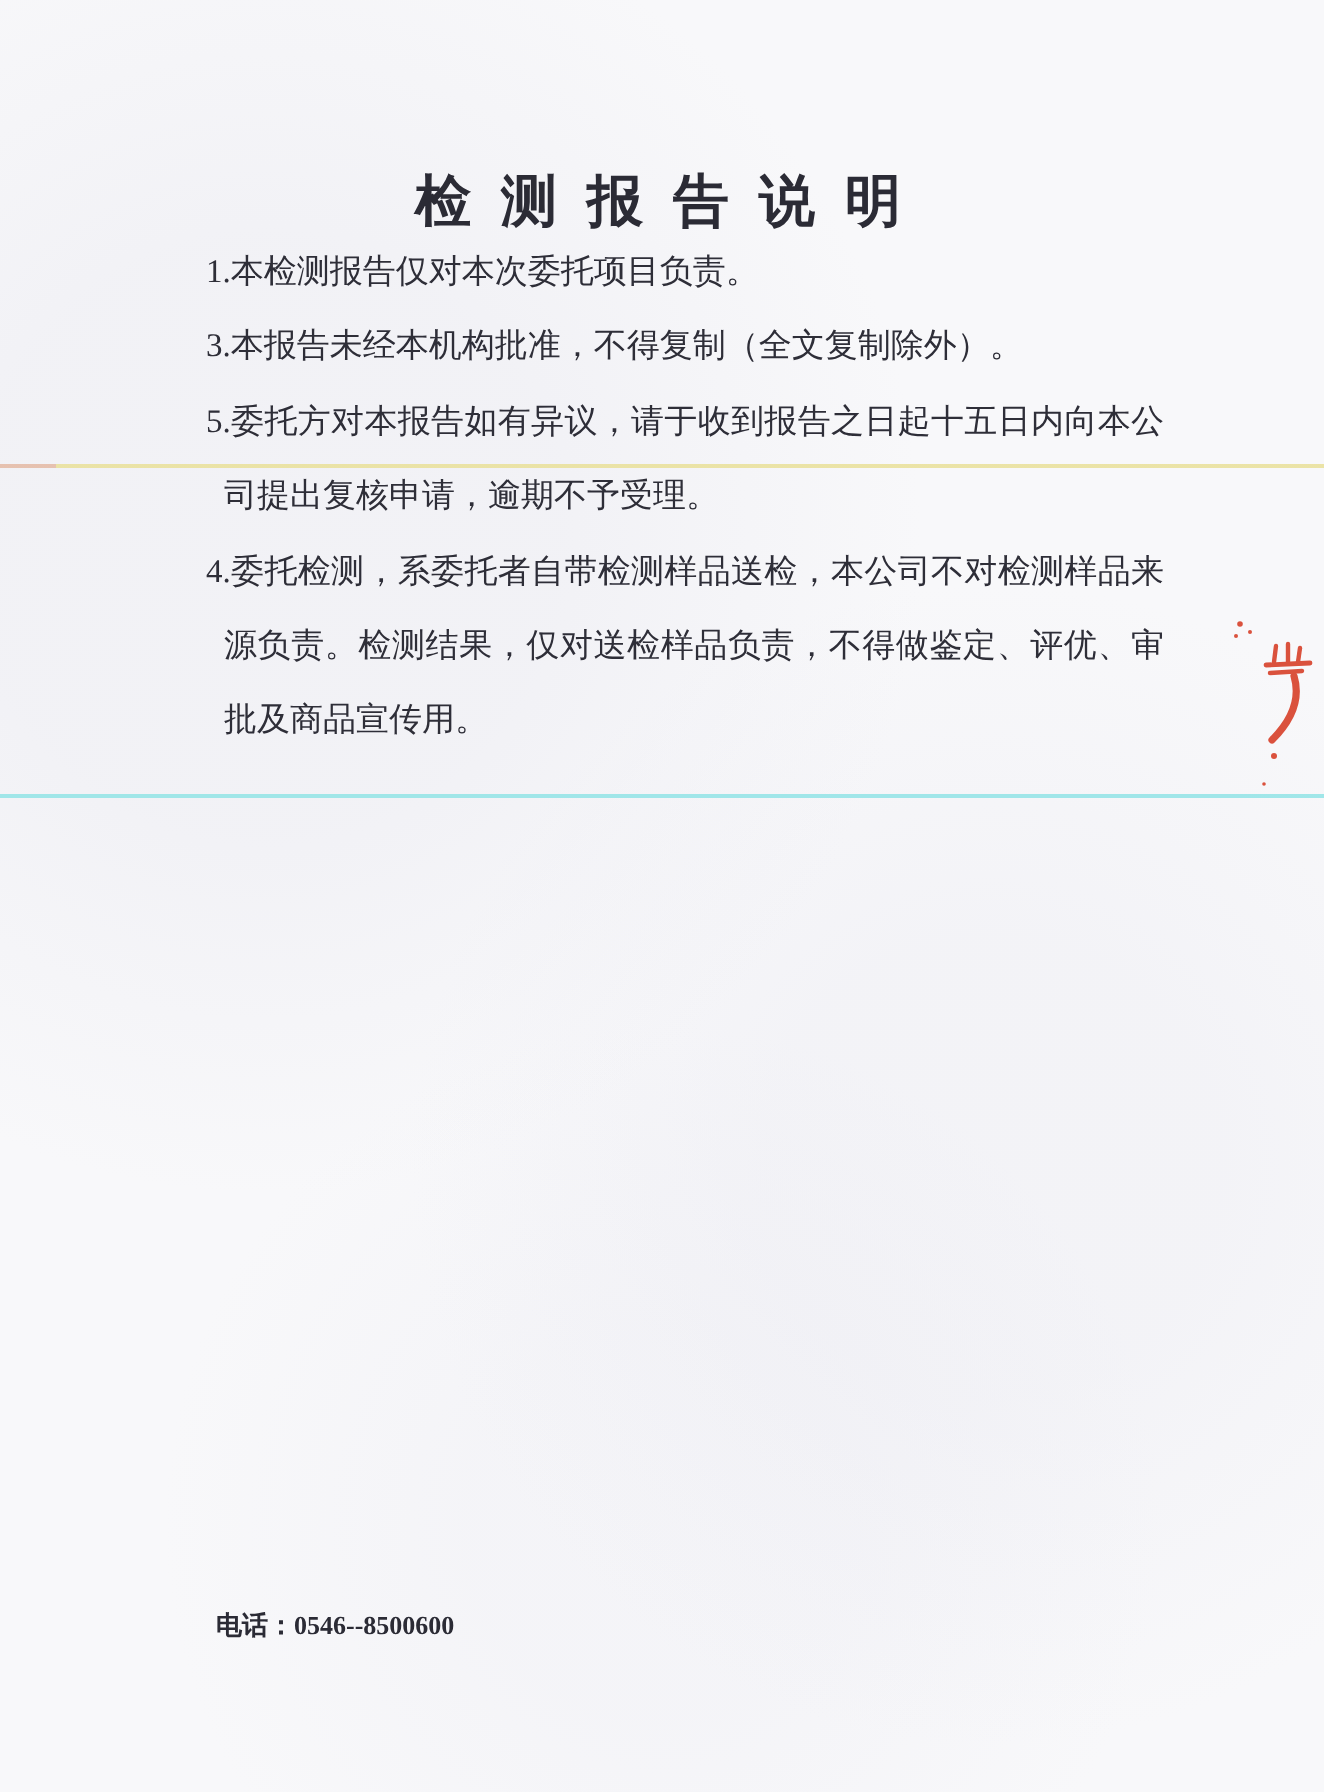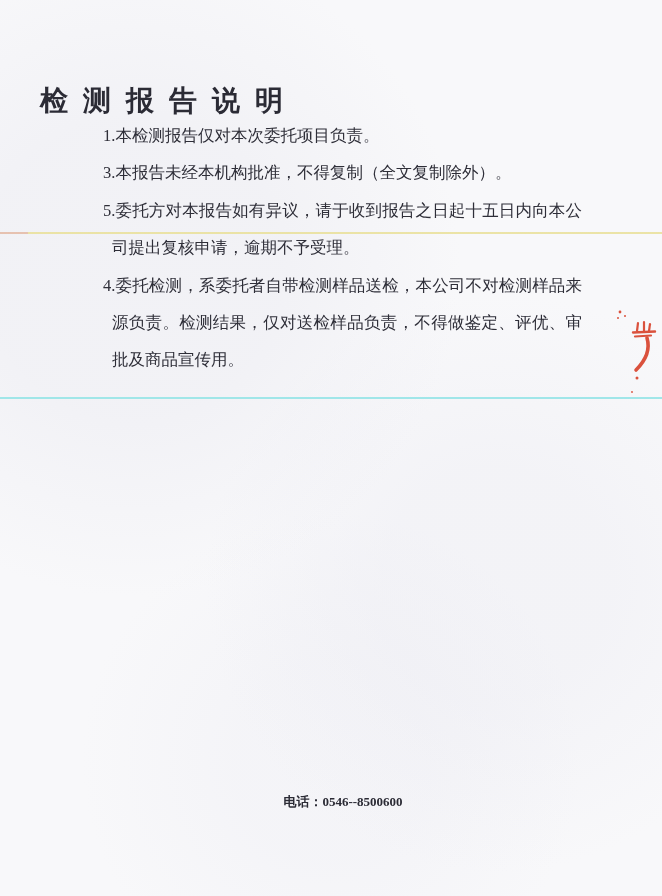--- a/index.html
+++ b/index.html
@@ -12,24 +12,23 @@
     position:relative;width:662px;height:896px;overflow:hidden;
     background:#f8f8fa;
     background-image:
       radial-gradient(circle at 20% 30%, rgba(230,230,238,.35) 0 18%, transparent 40%),
       radial-gradient(circle at 75% 65%, rgba(232,232,240,.30) 0 15%, transparent 38%),
       radial-gradient(circle at 50% 85%, rgba(235,235,242,.28) 0 12%, transparent 30%);
     color:#2e2e38;
   }
   .title{
     position:absolute;top:82px;left:0;right:0;
-    text-align:left;
+    text-align:center;
     font-size:28px;font-weight:bold;color:#2b2b35;
     letter-spacing:4px;
-    margin-left:40px;
   }
   .notes{
     position:absolute;top:117px;left:112px;width:470px;
     font-size:16.5px;line-height:37.4px;
     text-align:justify;text-justify:inter-ideograph;
   }
   .notes p{margin:0;text-indent:-9px;}
   .cma-badge{
     display:inline-block;
     border:2px solid #cf3125;border-radius:9px 7px 7px 9px;
@@ -44,21 +43,21 @@
   .line-yellow{top:232px;background:linear-gradient(90deg,#e4b9a4 0 28px,#e9e098 28px 100%);opacity:.85;}
   .line-cyan{top:397px;background:#97e4e7;opacity:.9;}
   .red-mark{position:absolute;top:305px;right:0;width:57px;height:100px;}
   .footer{
     position:absolute;left:108px;top:793px;width:470px;
     font-size:13px;font-weight:bold;color:#2b2b35;
     line-height:17px;
   }
   .footer .row1{display:flex;}
   .footer .addr-group{flex:0 0 317px;}
-  .footer .row2{text-align:center;}
+  .footer .row2{margin-top:11px;}
 </style>
 </head>
 <body>
 
 <div class="page">
 
   <div class="title">检 测 报 告 说 明</div>
 
   <div class="notes">
     <p>1.本检测报告仅对本次委托项目负责。</p>

